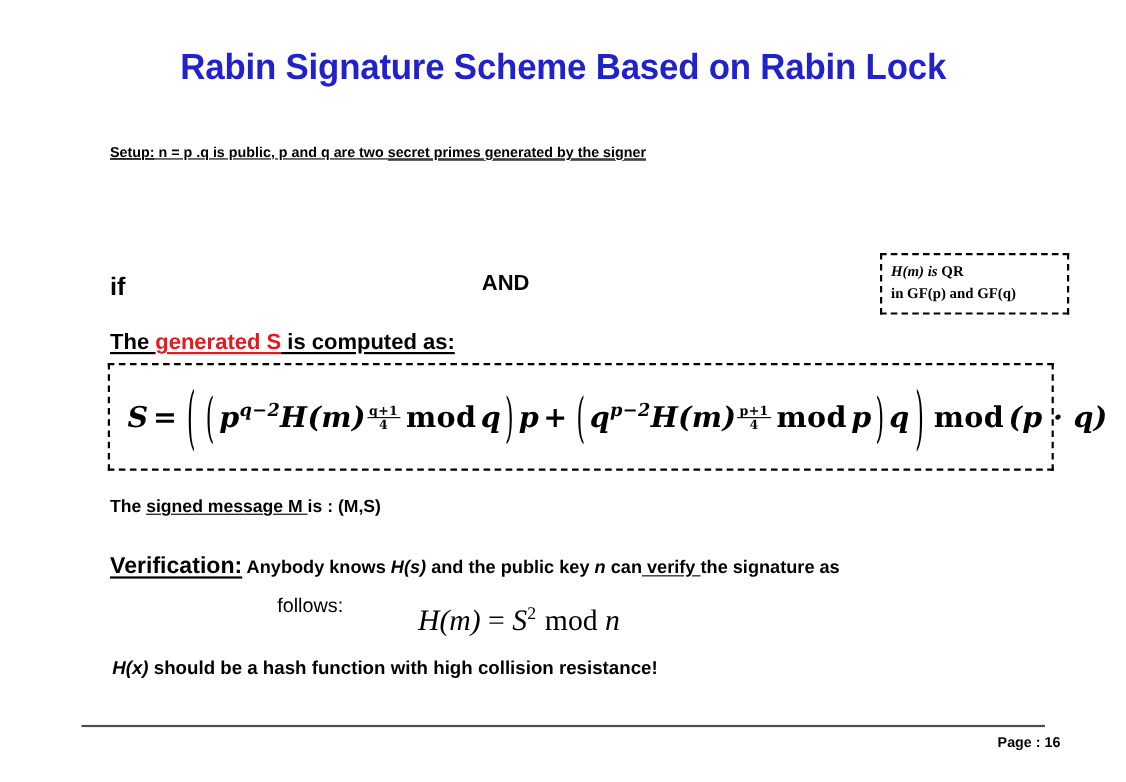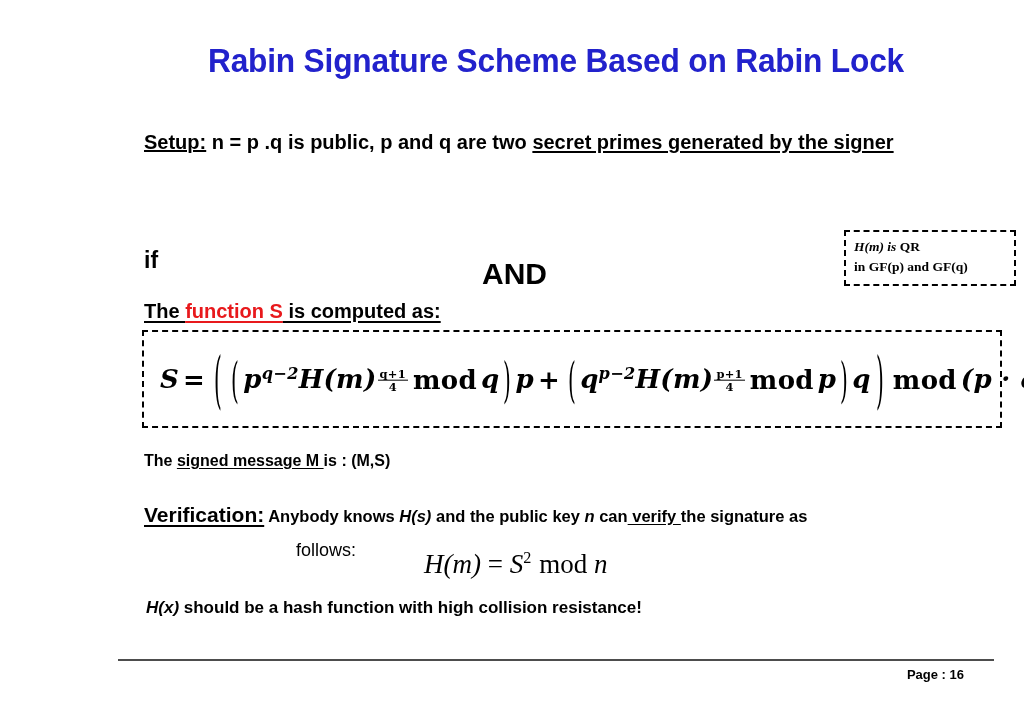--- a/index.html
+++ b/index.html
@@ -13,21 +13,20 @@
     position: relative;
     font-family: "Liberation Sans", sans-serif;
     color: #000000;
     overflow: hidden;
   }
 
   .slide {
     position: absolute;
     inset: 0;
     background: #ffffff;
-    margin-left: 44px;
   }
 
   
   .title {
     position: absolute;
     left: 0;
     top: 42px;
     width: 1024px;
     text-align: center;
     font-family: "Liberation Sans Narrow", "Liberation Sans", sans-serif;
@@ -47,21 +46,22 @@
     white-space: nowrap;
     color: #000;
   }
   .u  { text-decoration: underline; text-underline-offset: 2px; }
   .it { font-style: italic; }
 
   
   #setup-line {
     left: 100px;
     top: 131px;
-    font-size: 20px;
+    font-size: 13px;
+    text-decoration: underline;
   }
   #setup-line .lead { font-weight: bold; text-decoration: underline; }
   #setup-line .mid  { font-weight: bold; }
 
   
   #signing-line {
     left: 100px;
     top: 188px;
     font-size: 17px;
     font-weight: bold;
@@ -73,22 +73,22 @@
 
   
   #if-word {
     left: 100px;
     top: 247px;
     font-size: 23px;
     font-weight: bold;
   }
   #and-word {
     left: 438px;
-    top: 257px;
-    font-size: 30px;
+    top: 247px;
+    font-size: 20px;
     font-weight: bold;
     font-family: "Liberation Sans", sans-serif;
   }
 
   
   #qr-box {
     position: absolute;
     left: 800px;
     top: 230px;
     width: 172px;
@@ -256,21 +256,21 @@
 
   <div class="ln" id="if-word">if</div>
   <div class="ln" id="and-word">AND</div>
 
   <div id="qr-box">
     <div><span class="lt">H(m) is</span><span> QR</span></div>
     <div>in GF(p) and GF(q)</div>
   </div>
 
   <div class="ln" id="sig-line">
-    <span>The </span><span class="red" style="color: rgb(232, 25, 28); text-decoration-color: rgb(232, 25, 28);">function S</span><span> is computed as:</span>
+    <span>The </span><span class="red" style="color: rgb(232, 25, 28); text-decoration-color: rgb(232, 25, 28);">generated S</span><span> is computed as:</span>
   </div>
 
   <div id="formula-box">
     <div id="formula" class="math">
       <span class="v">S</span><span class="op">=</span><span class="paren">(</span><span class="paren2">(</span><span class="v">p</span><sup>q−2</sup><span class="v">H(m)</span><span class="frac">
           <span class="num">q+1</span>
           <span class="den">4</span>
         </span><span class="op">mod</span><span class="v">q</span><span class="paren2">)</span><span class="v">p</span><span class="op">+</span><span class="paren2">(</span><span class="v">q</span><sup>p−2</sup><span class="v">H(m)</span><span class="frac">
           <span class="num">p+1</span>
           <span class="den">4</span>

